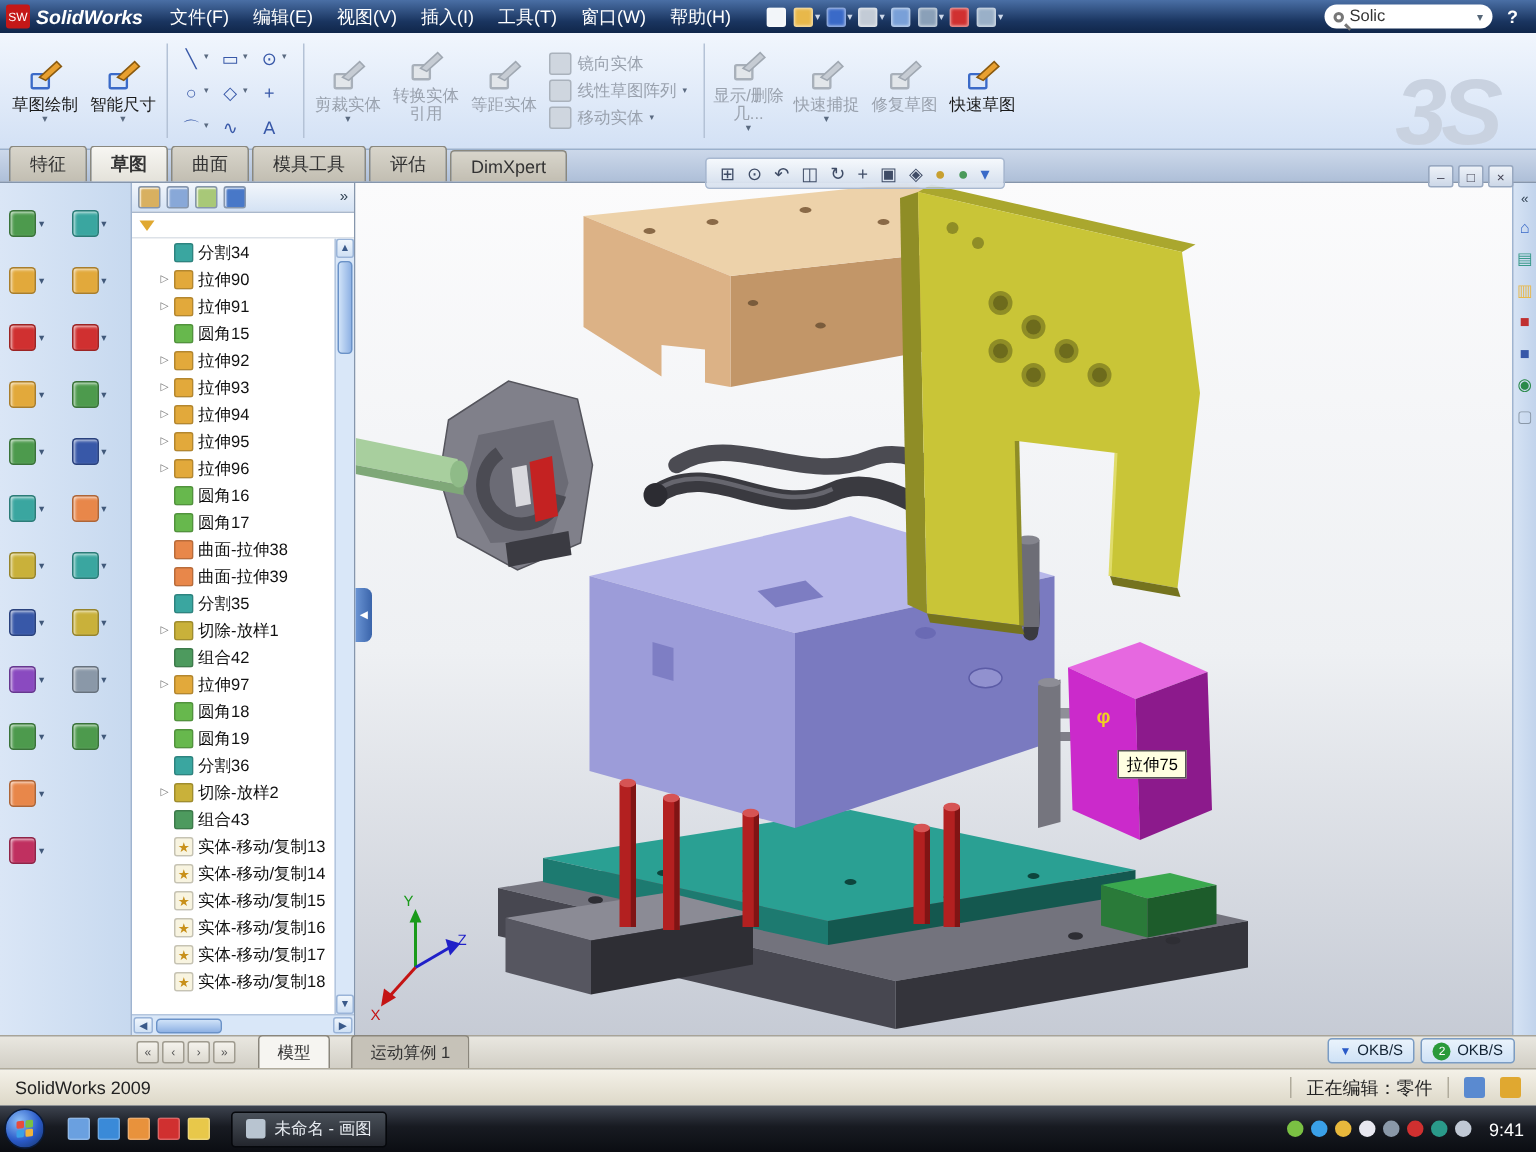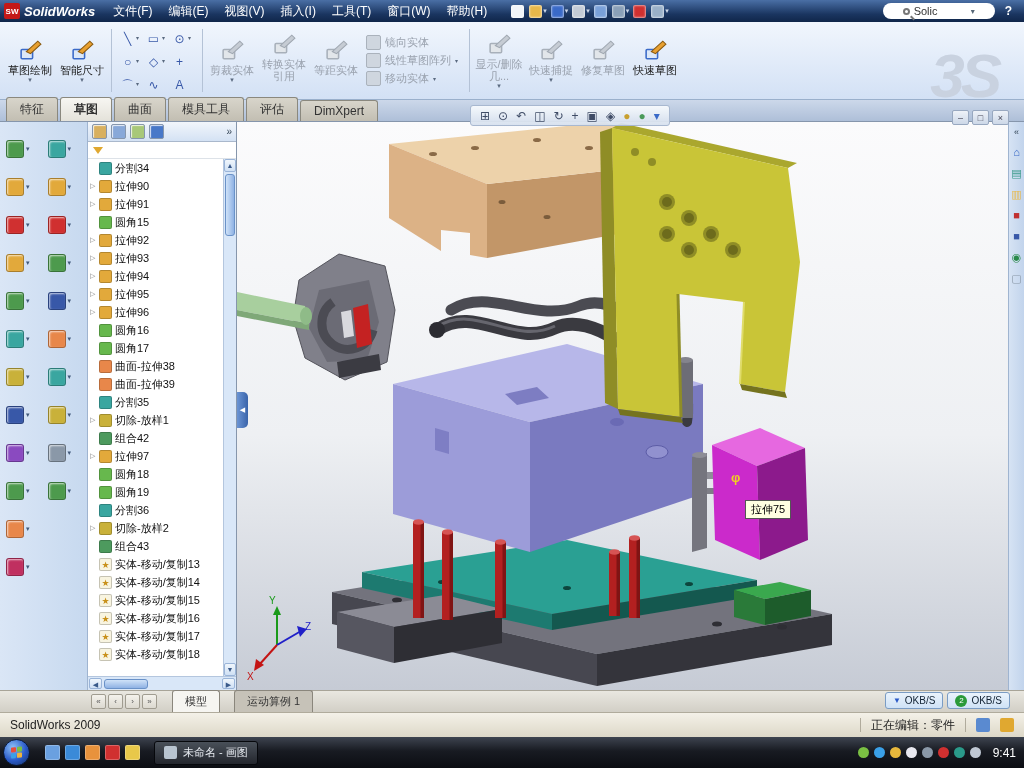--- a/index.html
+++ b/index.html
@@ -3,29 +3,29 @@
 <meta charset="utf-8">
 <style>
 *{margin:0;padding:0;box-sizing:border-box}
 html,body{width:1024px;height:768px;overflow:hidden}
 body{font-family:"Liberation Sans","DejaVu Sans",sans-serif;position:relative;background:#dde4ee;font-size:12px}
 .abs{position:absolute}
 
 
 #titlebar{left:0;top:0;width:1024px;height:22px;background:linear-gradient(#4a6fa5,#1a3560 65%,#10264a);display:flex;align-items:center;color:#fff;z-index:10}
 .logo{display:flex;align-items:center;gap:4px;margin:0 10px 0 4px}
-.logo-badge{width:16px;height:16px;background:#c41818;color:#fff;font-weight:bold;font-size:8px;display:flex;align-items:center;justify-content:center;border-radius:2px}
+.logo-badge{width:16px;height:16px;background:#c41818;color:#fff;font-weight:normal;font-size:8px;display:flex;align-items:center;justify-content:center;border-radius:2px}
 .logo-name{font-weight:bold;font-size:13px;font-style:italic}
 .menus{display:flex}
 .menu-item{padding:0 8px;height:22px;line-height:22px;font-size:12px;cursor:default}
 .tb-icons{display:flex;align-items:center;margin-left:16px}
 .tbi-wrap{display:flex;align-items:center;margin-right:4px}
 .tb-ic{width:13px;height:13px;border-radius:2px;border:1px solid rgba(255,255,255,.4);box-shadow:inset 0 0 2px rgba(255,255,255,.5)}
 .tb-caret{font-size:7px;color:#cdd8ea;margin-left:1px}
-.search-box{margin-left:auto;width:112px;height:16px;background:#fff;border-radius:8px;display:flex;align-items:center;padding:0 20px;color:#333;font-size:11px;gap:4px}
+.search-box{margin-left:auto;width:112px;height:16px;background:#fff;border-radius:8px;display:flex;align-items:center;padding:0 6px;color:#333;font-size:11px;gap:4px}
 .mag{width:7px;height:7px;border:2px solid #777;border-radius:50%;position:relative;flex:0 0 7px}
 .mag:after{content:"";position:absolute;width:5px;height:2px;background:#777;transform:rotate(45deg);left:5px;top:7px}
 .sb-caret{margin-left:auto;font-size:8px;color:#567}
 .help{margin:0 12px 0 10px;font-weight:bold;font-size:12px}
 
 
 #cmdbar{left:0;top:22px;width:1024px;height:78px;background:linear-gradient(#f1f6fd,#d3e1f5);border-bottom:1px solid #9ab0cc;display:flex;align-items:stretch;padding:2px 4px;z-index:2}
 #watermark{position:absolute;right:26px;top:18px;font-size:62px;font-weight:bold;font-style:italic;color:#c9d2e0;letter-spacing:-4px;z-index:0}
 .bigbtn{width:52px;display:flex;flex-direction:column;align-items:center;justify-content:center;font-size:11px;text-align:center;background:none;border:1px solid transparent;border-radius:3px;color:#1a1a1a;position:relative;z-index:1;font-family:inherit}
 .bigbtn .blbl{line-height:12px;width:50px;word-break:break-all}
@@ -59,21 +59,21 @@
 
 
 #treepanel{left:88px;top:122px;width:149px;height:568px;background:#fff;border-right:1px solid #8696ac;display:flex;flex-direction:column}
 .tp-head{height:20px;background:linear-gradient(#f2f6fb,#d4e2f4);border-bottom:1px solid #aab8cc;display:flex;align-items:center;padding:0 4px;gap:4px;flex:0 0 20px}
 .tp-tab{width:15px;height:15px;border-radius:2px;border:1px solid #8696ac;box-shadow:inset 1px 1px 1px rgba(255,255,255,.8)}
 .tp-more{margin-left:auto;font-size:10px;color:#345}
 .tp-filter{height:17px;border-bottom:1px solid #dde2e8;display:flex;align-items:center;padding:0 5px;gap:5px;flex:0 0 17px}
 .funnel{width:0;height:0;border-left:5px solid transparent;border-right:5px solid transparent;border-top:7px solid #e0a830}
 .tp-body{flex:1;position:relative;overflow:hidden}
 .tp-list{position:absolute;left:0;top:0;right:13px;bottom:0;overflow:hidden}
-.trow{height:18px;display:flex;align-items:center;padding-left:2px;font-size:11px;color:#111;white-space:nowrap}
+.trow{height:18px;display:flex;align-items:center;padding-left:19px;font-size:11px;color:#111;white-space:nowrap}
 .texp{width:9px;font-size:7px;color:#777;flex:0 0 9px}
 .tic{width:13px;height:13px;border-radius:2px;margin-right:3px;font-size:9px;line-height:13px;text-align:center;color:#fff;flex:0 0 13px;border:1px solid rgba(0,0,0,.2)}
 .tlabel{overflow:hidden;text-overflow:ellipsis}
 .vscroll{position:absolute;right:0;top:0;bottom:0;width:13px;background:#d9e7f8;border-left:1px solid #b4c6de}
 .vs-btn{height:13px;font-size:7px;color:#3a5a8a;text-align:center;line-height:12px;background:linear-gradient(#f0f6fc,#cfe0f4);border:1px solid #9ab4d8;border-radius:2px}
 .vs-down{position:absolute;bottom:0;left:0;right:0}
 .vs-thumb{position:absolute;left:1px;right:1px;top:15px;height:62px;background:linear-gradient(90deg,#cfe2f8,#8fb2e4);border:1px solid #6a92c8;border-radius:3px}
 .hscroll{height:14px;background:#d9e7f8;border-top:1px solid #b4c6de;display:flex;align-items:center;flex:0 0 14px;padding:1px}
 .hs-btn{width:13px;height:11px;font-size:7px;color:#3a5a8a;text-align:center;line-height:11px;background:linear-gradient(#f0f6fc,#cfe0f4);border:1px solid #9ab4d8;border-radius:2px}
 .hs-thumb{width:44px;height:10px;margin:0 2px;background:linear-gradient(#cfe2f8,#8fb2e4);border:1px solid #6a92c8;border-radius:3px}

